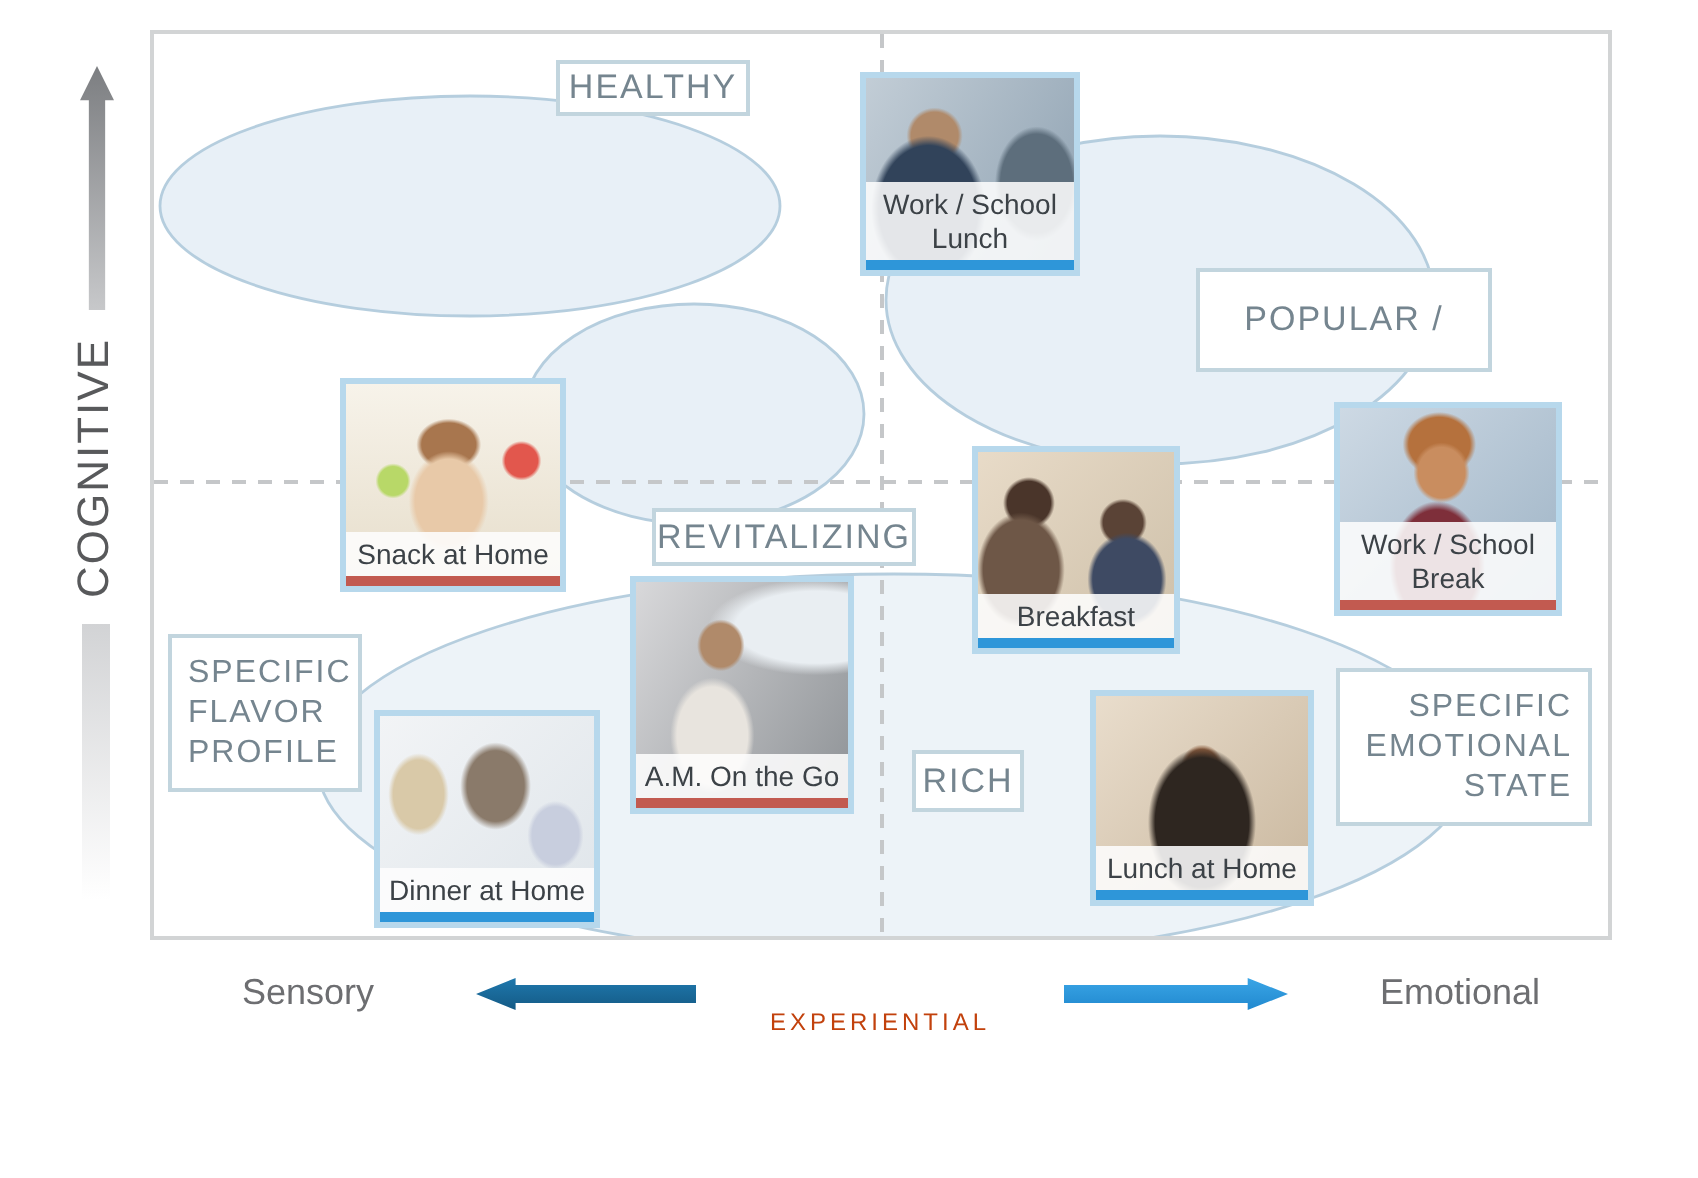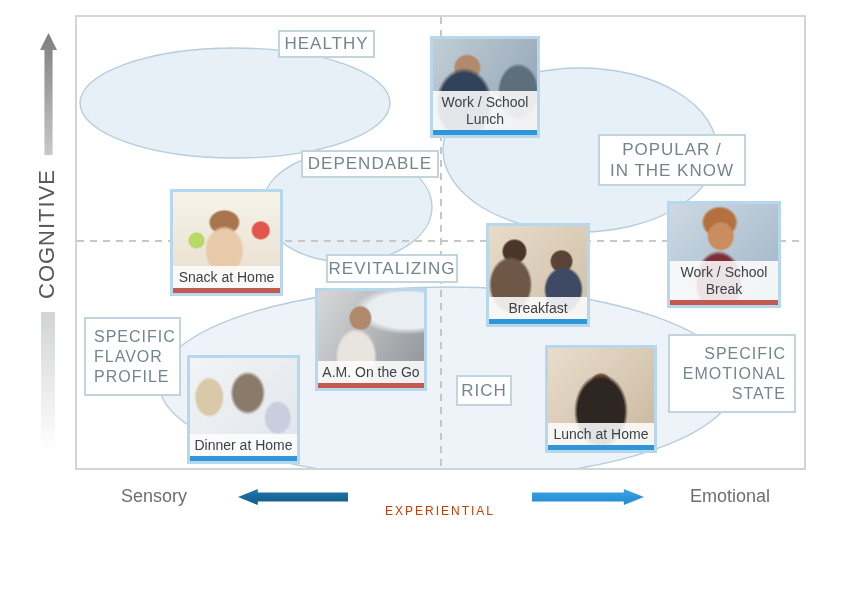--- a/index.html
+++ b/index.html
@@ -38,21 +38,21 @@
            font-size:14px;line-height:1.2;color:#3c4247;
            background:rgba(253,253,253,0.88);padding:3px 0 2px 0;}
   .bar{position:absolute;left:0;right:0;bottom:0;height:5px;z-index:3;}
   .accent-blue{background:#2e96d9;}
   .accent-red{background:#c25a50;}
 
   #card-wsl{left:430px;top:36px;width:110px;height:102px;}
   #card-snack{left:170px;top:189px;width:113px;height:107px;}
   #card-break{left:667px;top:201px;width:114px;height:107px;}
   #card-breakfast{left:486px;top:223px;width:104px;height:104px;}
-  #card-am{left:315px;top:288px;width:112px;height:103px;}
+  #card-am{left:315px;top:288px;width:112px;height:119px;}
   #card-lunch{left:545px;top:345px;width:112px;height:108px;}
   #card-dinner{left:187px;top:355px;width:113px;height:109px;}
 
   
   .ph-office{background:
      radial-gradient(55px 70px at 30% 68%,#31435a 0 45%,transparent 52%),
      radial-gradient(26px 26px at 33% 30%,#b08a6a 0 45%,transparent 54%),
      radial-gradient(40px 55px at 82% 55%,#5d6e7c 0 45%,transparent 52%),
      linear-gradient(120deg,#c2cdd6,#8fa2b2);}
   .ph-snack{background:
@@ -123,26 +123,22 @@
       <ellipse cx="503" cy="133" rx="137" ry="82" fill="#d6e4f0" fill-opacity="0.55" stroke="#aec9da" stroke-opacity="0.9" stroke-width="1.4"></ellipse>
       <ellipse cx="370" cy="366" rx="288" ry="96" fill="#d6e4f0" fill-opacity="0.45" stroke="#aec9da" stroke-opacity="0.9" stroke-width="1.4"></ellipse>
     </svg>
     <div class="dash-v" style="left:363px;"></div>
     <div class="dash-h" style="top:223px;"></div>
   </div>
 
   <div class="zone" id="zone-healthy">
     <div>HEALTHY</div>
   </div>
-  <div class="zone" id="zone-dependable">
-    <div>DEPENDABLE</div>
-  </div>
   <div class="zone" id="zone-popular">
     <div>POPULAR /</div>
-    <div>IN THE KNOW</div>
   </div>
   <div class="zone" id="zone-revitalizing">
     <div>REVITALIZING</div>
   </div>
   <div class="zone" id="zone-rich">
     <div>RICH</div>
   </div>
   <div class="zone" id="zone-flavor">
     <div>SPECIFIC</div>
     <div>FLAVOR</div>

